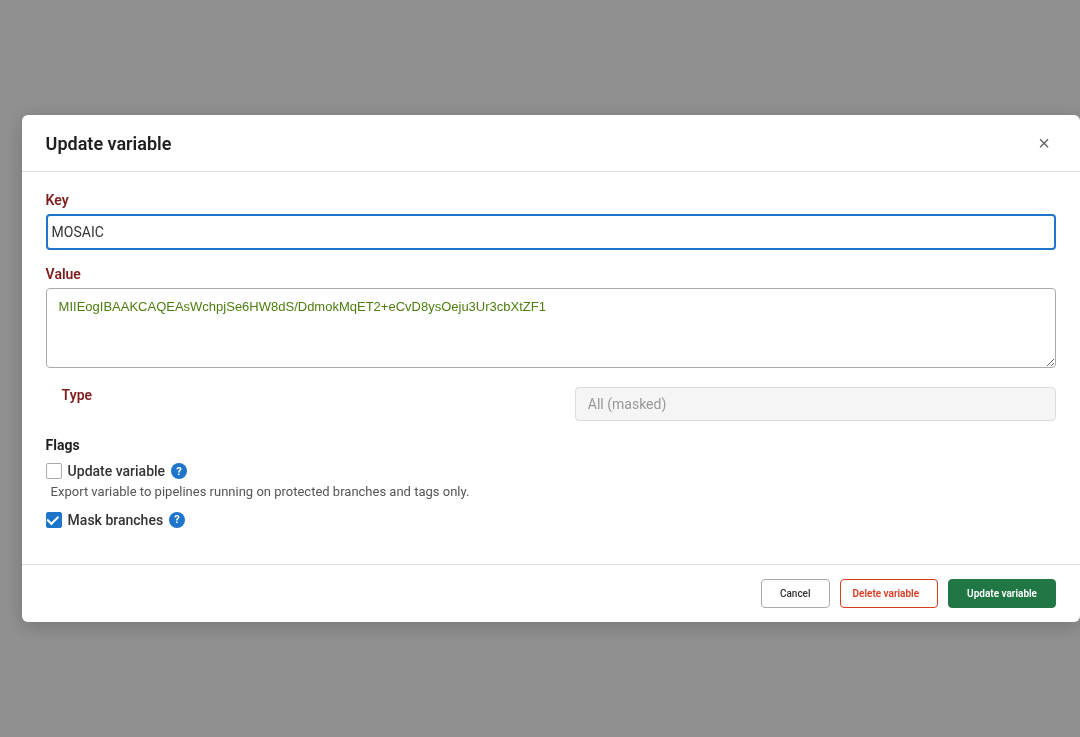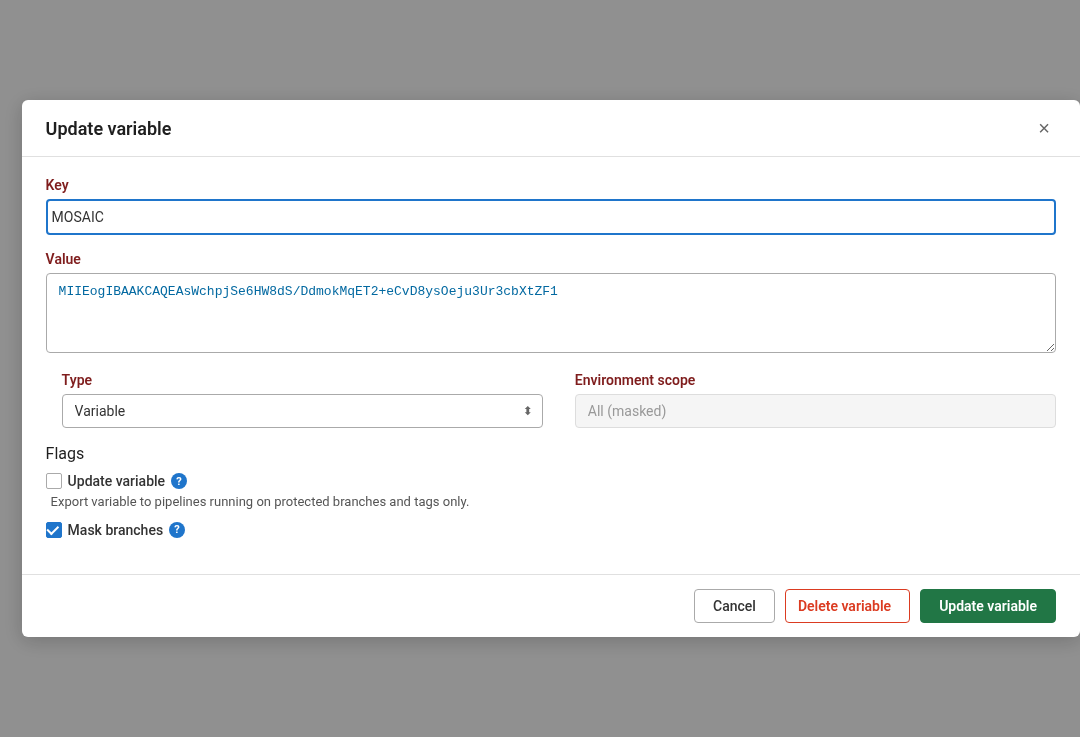--- a/index.html
+++ b/index.html
@@ -72,23 +72,23 @@
       color: #333;
       outline: none;
       font-family: inherit;
     }
     .form-textarea {
       width: 100%;
       padding: 8px 12px;
       border: 1px solid #aaa;
       border-radius: 4px;
       font-size: 13px;
-      color: #0369a1;
+      color: #4d7c0f;
       outline: none;
-      font-family: Liberation Mono, monospace;
+      font-family: Liberation Sans, sans-serif;
       resize: vertical;
       min-height: 80px;
       line-height: 1.5;
     }
     .form-row {
       display: flex;
       gap: 16px;
       margin-bottom: 16px;
     }
     .form-col {
@@ -127,22 +127,22 @@
       border-radius: 4px;
       font-size: 14px;
       color: #999;
       background: #f5f5f5;
       font-family: inherit;
     }
     .flags-section {
       margin-bottom: 16px;
     }
     .flags-title {
-      font-weight: 400;
-      font-size: 16px;
+      font-weight: 700;
+      font-size: 14px;
       color: #1f1f1f;
       margin-bottom: 10px;
     }
     .flag-item {
       margin-bottom: 10px;
     }
     .flag-label-row {
       display: flex;
       align-items: center;
       gap: 6px;
@@ -206,21 +206,21 @@
       display: flex;
       justify-content: flex-end;
       align-items: center;
       gap: 10px;
       padding: 14px 24px;
       border-top: 1px solid #e0e0e0;
     }
     .btn {
       padding: 8px 18px;
       border-radius: 4px;
-      font-size: 14px;
+      font-size: 10px;
       font-weight: 500;
       cursor: pointer;
       font-family: inherit;
       transition: background 0.15s;
     }
     .btn-cancel {
       background: #fff;
       border: 1px solid #aaa;
       color: #333;
     }
@@ -257,30 +257,22 @@
       </div>
 
       <div class="form-group">
         <label class="form-label">Value</label>
         <textarea class="form-textarea" style="">MIIEogIBAAKCAQEAsWchpjSe6HW8dS/DdmokMqET2+eCvD8ysOeju3Ur3cbXtZF1</textarea>
       </div>
 
       <div class="form-row">
         <div class="form-col">
           <label class="form-label">Type</label>
-          <div class="form-select-wrapper">
-            <select class="form-select">
-              <option>Variable</option>
-              <option>File</option>
-            </select>
-            <span class="select-arrow">⬍</span>
-          </div>
         </div>
         <div class="form-col">
-          <label class="form-label">Environment scope</label>
           <div class="form-input-disabled">All (masked)</div>
         </div>
       </div>
 
       <div class="flags-section">
         <div class="flags-title">Flags</div>
 
         <div class="flag-item">
           <div class="flag-label-row">
             <div class="checkbox"></div>

